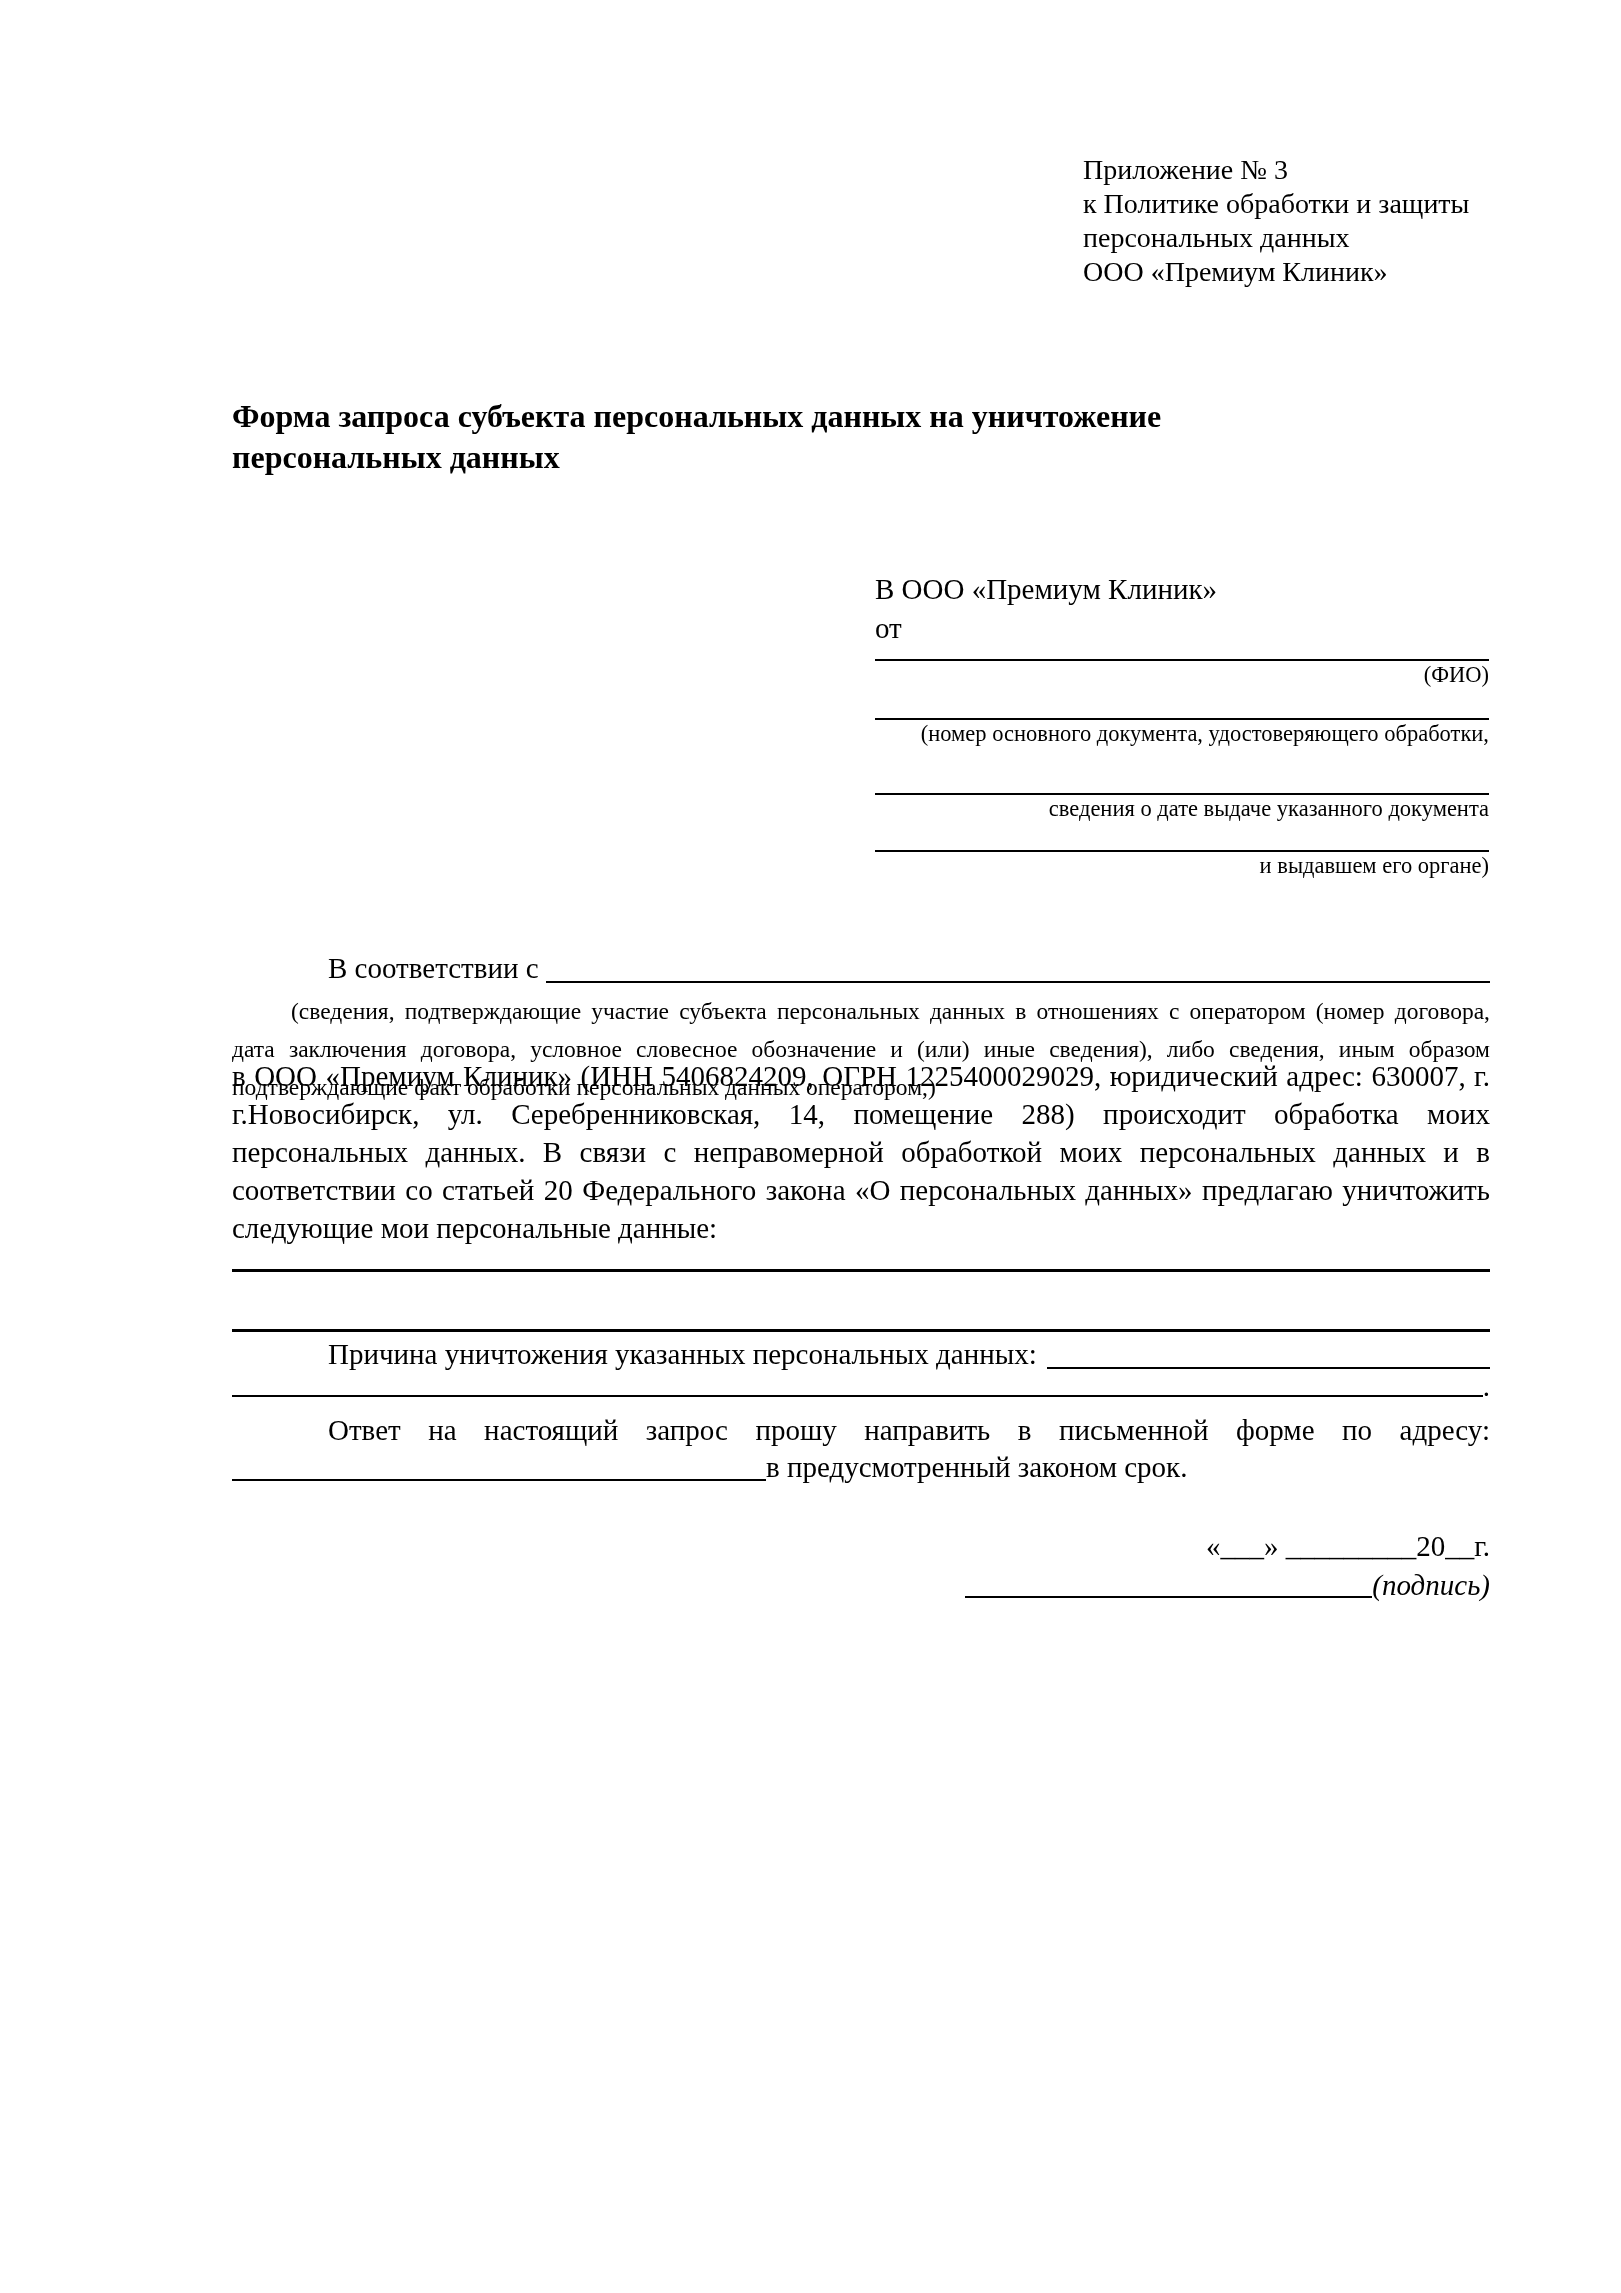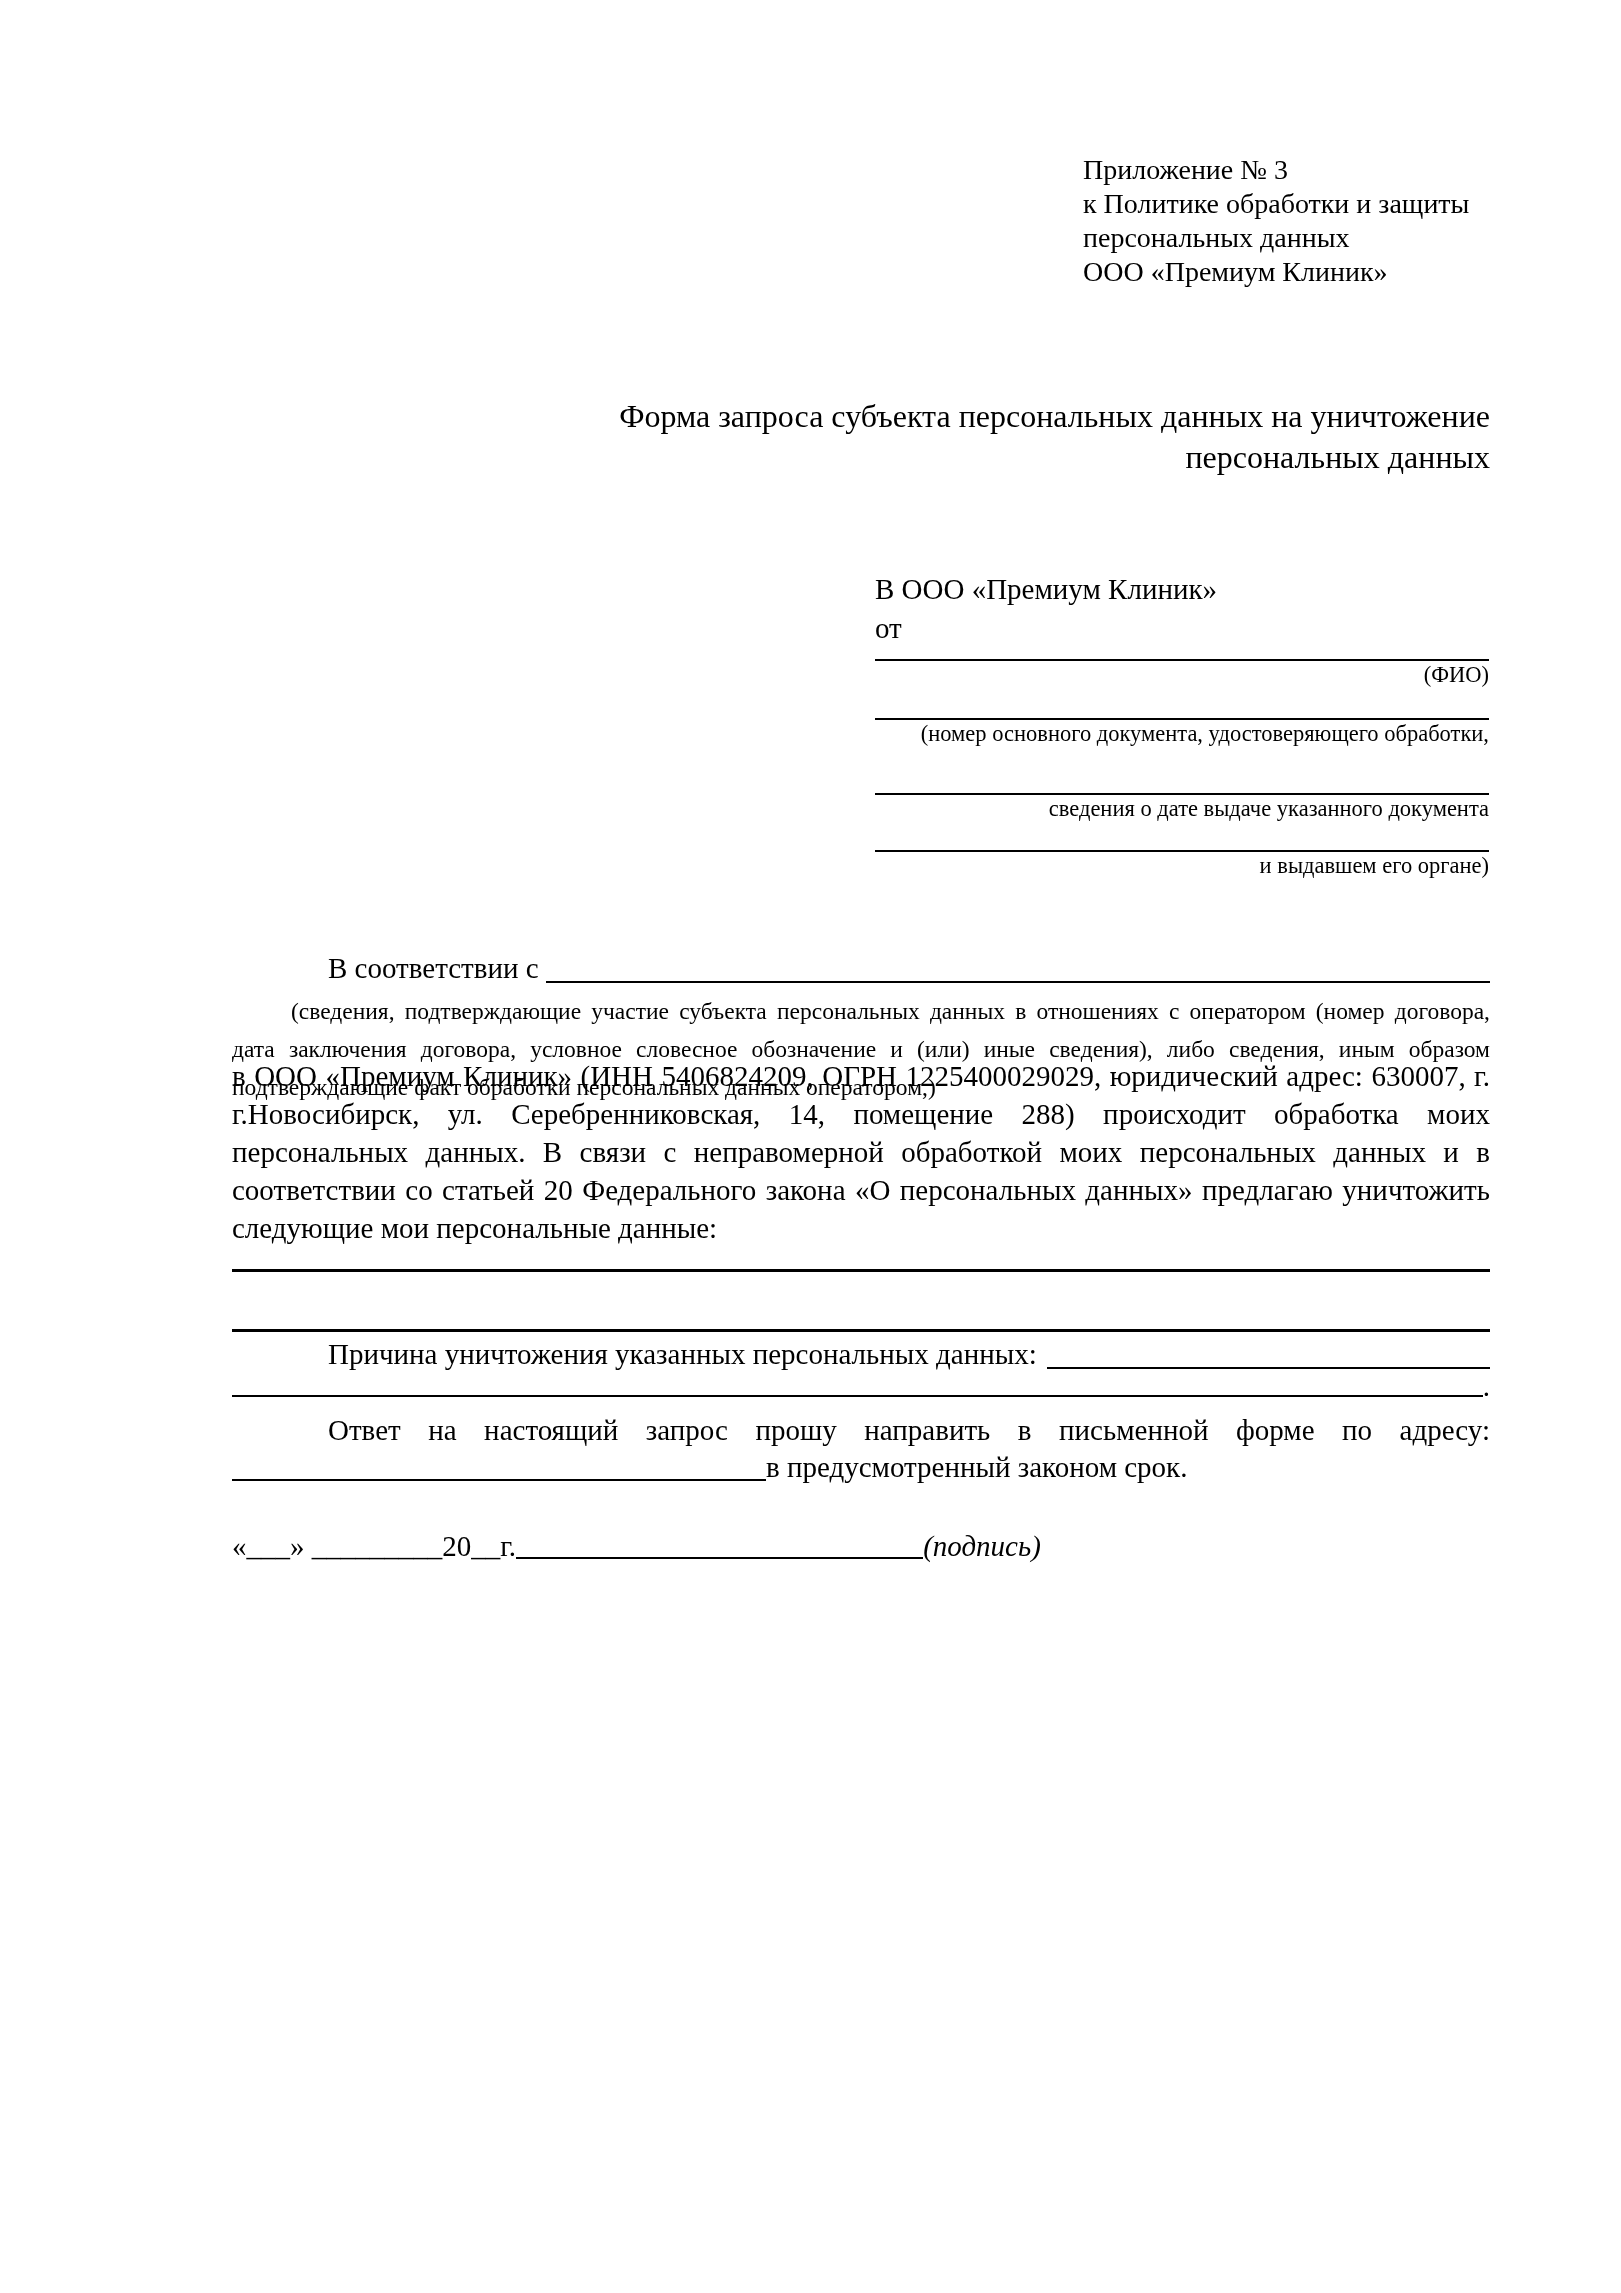--- a/index.html
+++ b/index.html
@@ -13,21 +13,21 @@
     font-family: "Liberation Serif", "DejaVu Serif", serif;
     overflow: hidden;
   }
 
   
   .appendix { position: absolute; left: 1083px; top: 153px; font-size: 28px; line-height: 34px; }
 
   
   .doc-title {
     position: absolute; left: 232px; top: 396px; width: 1258px;
-    text-align: right; font-weight: normal; font-size: 32px; line-height: 41px;
+    text-align: left; font-weight: bold; font-size: 32px; line-height: 41px;
   }
 
   
   .addressee { position: absolute; left: 875px; top: 570px; width: 614px; font-size: 29px; }
   .addressee .to-line { line-height: 39px; }
   .addressee .from-line { line-height: 39px; }
   .blank-field { border-bottom: 2px solid #000; }
   .bf1 { height: 12.7px; }
   .bf2 { height: 32px; }
   .bf3 { height: 47px; }
@@ -70,21 +70,21 @@
     position: absolute; left: 232px; top: 1411px; width: 1258px;
     font-size: 29px; line-height: 39px; text-indent: 96px;
     text-align: justify; text-align-last: justify;
   }
 
   
   .address-row { position: absolute; left: 232px; top: 1449px; width: 1258px; display: flex; align-items: flex-end; font-size: 29px; line-height: 37px; }
   .address-line { width: 534px; border-bottom: 2px solid #000; margin-bottom: 4.9px; align-self: flex-end; }
 
   
-  .footer-row { position: absolute; left: 232px; top: 1527px; width: 1258px; display: flex; justify-content: flex-start; align-items: flex-end; font-size: 29px; line-height: 39px; }
+  .footer-row { position: absolute; left: 232px; top: 1527px; width: 1258px; display: flex; justify-content: space-between; align-items: flex-end; font-size: 29px; line-height: 39px; flex-direction: column; }
   .sig-group { display: flex; align-items: flex-end; font-style: italic; }
   .sig-line { width: 407px; border-bottom: 2px solid #000; margin-bottom: 6.9px; }
 </style>
 </head>
 <body>
 
 <div class="page">
 
   <div class="appendix">
     <div>Приложение № 3</div>

